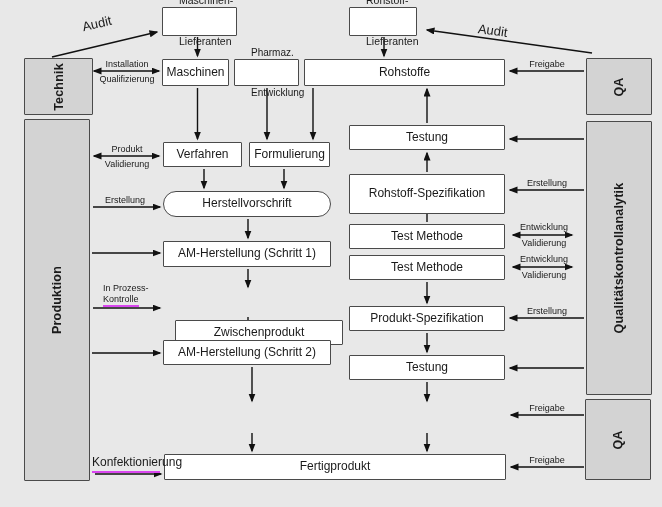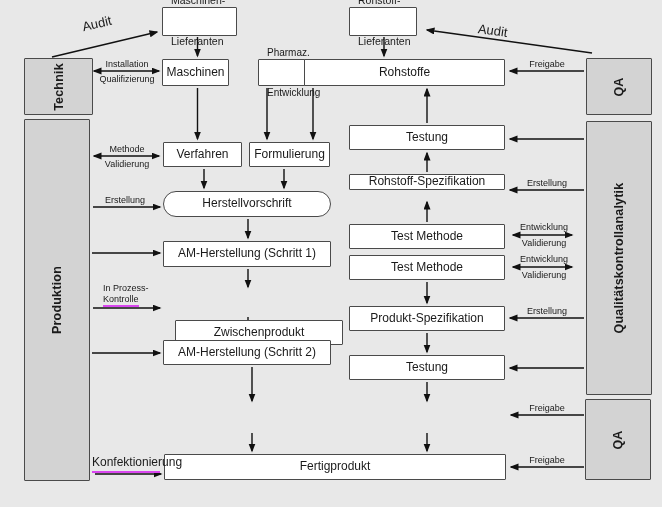--- a/index.html
+++ b/index.html
@@ -25,23 +25,23 @@
     background:#fff;
     border:1.5px solid #4a4a4a;
     border-radius:1px;
     display:flex;align-items:center;justify-content:center;
     font-size:12px;line-height:1.1;
     box-sizing:border-box;
     text-align:center;
   }
   .box.two-line{
     flex-direction:column;align-items:flex-start;justify-content:center;
-    padding-left:8px;font-size:10.5px;text-align:left;gap:29px;
-  }
-  .box.small-two{font-size:10px;margin-left:24px;}
+    padding-left:16px;font-size:10.5px;text-align:left;gap:29px;
+  }
+  .box.small-two{font-size:10px;}
   .sidebar{
     position:absolute;
     background:#d3d3d3;
     border:1.5px solid #4a4a4a;
     border-radius:1px;
     display:flex;align-items:center;justify-content:center;
     box-sizing:border-box;
   }
   .sidebar .vtext{
     transform:rotate(-90deg);
@@ -170,21 +170,21 @@
   <div class="box" style="left:175px;top:290px;width:168px;height:25px;margin-top:30px;">
     <span>Zwischenprodukt</span>
   </div>
   <div class="box" style="left:163px;top:340px;width:168px;height:25px;">
     <span>AM-Herstellung (Schritt 2)</span>
   </div>
 
   <div class="box" style="left:349px;top:125px;width:156px;height:25px;">
     <span>Testung</span>
   </div>
-  <div class="box" style="left:349px;top:174px;width:156px;height:16px;">
+  <div class="box" style="left:349px;top:174px;width:156px;height:40px;">
     <span>Rohstoff-Spezifikation</span>
   </div>
   <div class="box" style="left:349px;top:224px;width:156px;height:25px;">
     <span>Test Methode</span>
   </div>
   <div class="box" style="left:349px;top:255px;width:156px;height:25px;">
     <span>Test Methode</span>
   </div>
   <div class="box" style="left:349px;top:306px;width:156px;height:25px;">
     <span>Produkt-Spezifikation</span>
@@ -195,21 +195,21 @@
 
   <div class="box" style="left:164px;top:454px;width:342px;height:26px;">
     <span>Fertigprodukt</span>
   </div>
 
   <div class="audit" style="left:82px;top:16px;transform:rotate(-13deg);">Audit</div>
   <div class="audit" style="left:478px;top:23px;transform:rotate(8deg);">Audit</div>
 
   <div class="lbl" style="left:92px;top:59px;width:70px;">Installation</div>
   <div class="lbl" style="left:92px;top:74px;width:70px;">Qualifizierung</div>
-  <div class="lbl" style="left:92px;top:144px;width:70px;">Methode</div>
+  <div class="lbl" style="left:92px;top:144px;width:70px;">Produkt</div>
   <div class="lbl" style="left:92px;top:159px;width:70px;">Validierung</div>
   <div class="lbl" style="left:96px;top:195px;width:58px;">Erstellung</div>
   <div class="lbl left-al" style="left:103px;top:283px;">In Prozess-</div>
   <div class="lbl left-al underlined" style="left:103px;top:294px;">Kontrolle</div>
   <div class="lbl underlined" style="left:92px;top:456px;width:68px;font-size:12px;">Konfektionierung</div>
 
   <div class="lbl" style="left:514px;top:59px;width:66px;">Freigabe</div>
   <div class="lbl" style="left:514px;top:178px;width:66px;">Erstellung</div>
   <div class="lbl" style="left:512px;top:222px;width:64px;">Entwicklung</div>
   <div class="lbl" style="left:512px;top:238px;width:64px;">Validierung</div>

